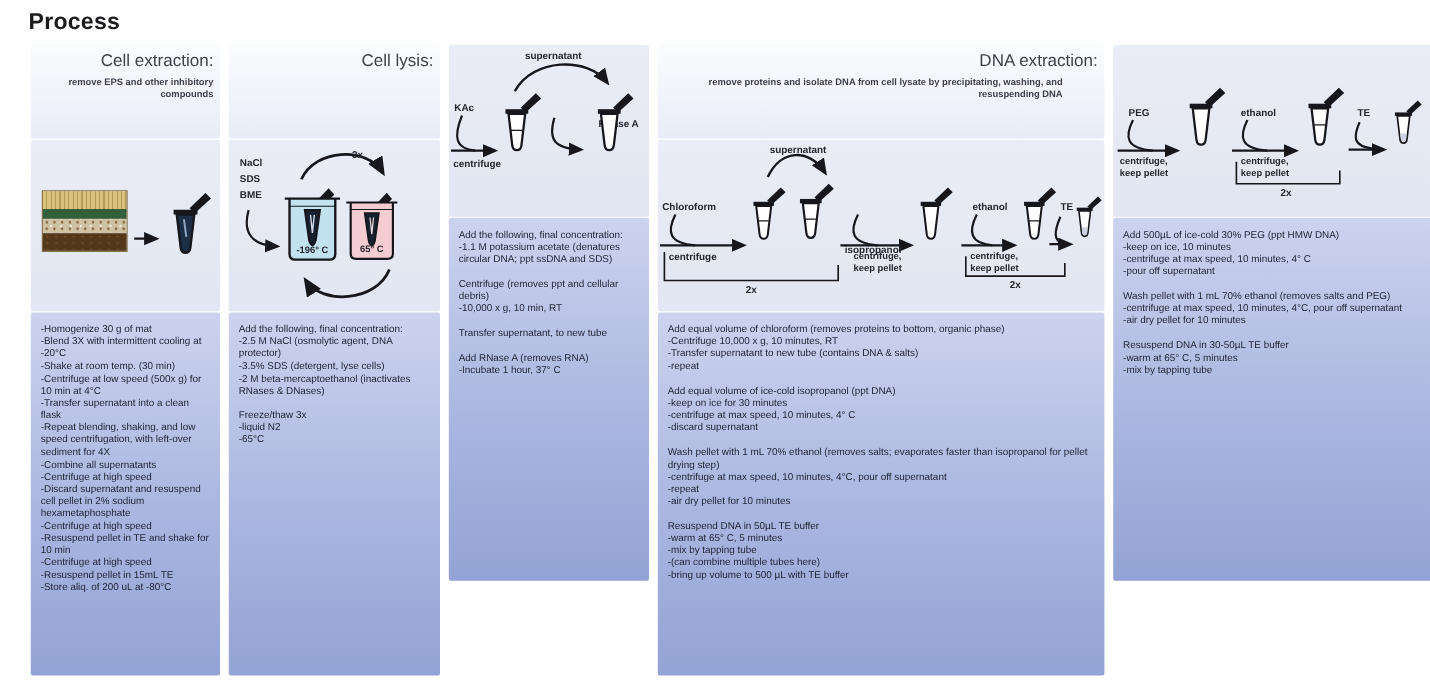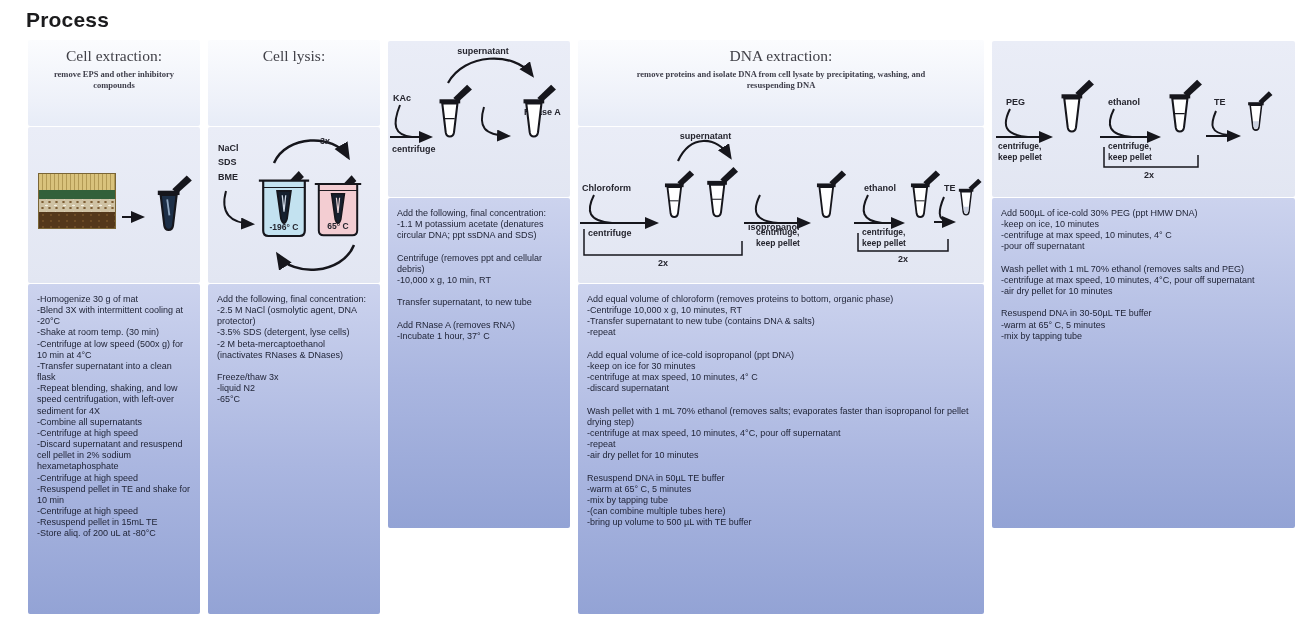--- a/index.html
+++ b/index.html
@@ -6,26 +6,26 @@
   html,body { margin:0; padding:0; background:#ffffff; }
   body { width:1300px; height:631px; font-family:"Liberation Sans", sans-serif; position:relative; overflow:hidden; }
 
   .page-title {
     position:absolute; top:8px; left:26px;
     font-size:21px; font-weight:bold; color:#1b1b1d; letter-spacing:0.2px;
   }
 
   .columns { position:absolute; top:40px; left:28px; display:flex; gap:8px; }
   .column { display:flex; flex-direction:column; }
-  .col-1 { width:172px; } .col-2 { width:172px; } .col-3 { width:182px; }
+  .col-1 { width:172px; } .col-2 { width:192px; } .col-3 { width:182px; }
   .col-4 { width:406px; } .col-5 { width:303px; }
 
   .col-header {
     height:86px; background:linear-gradient(180deg,#fbfcfe 0%, #eef1f9 70%, #e7ecf7 100%);
-    text-align:center; padding:7px 6px 0 6px; border-radius:2px;font-family:Liberation Serif, serif;
+    text-align:right; padding:7px 6px 0 6px; border-radius:2px;
   }
   .col-title { font-size:15.5px; font-weight:normal; color:#414148; }
   .col-subtitle { font-size:8.5px; font-weight:bold; color:#3e3e4a; margin-top:4px; line-height:1.3; }
 
   .col-diagram {
     height:156px; background:linear-gradient(180deg,#eaedf7 0%, #e2e6f2 100%);
     position:relative; overflow:hidden; border-radius:2px; margin-top:1px;
   }
   .col-diagram svg.dg { position:absolute; left:0; top:0; }
 

